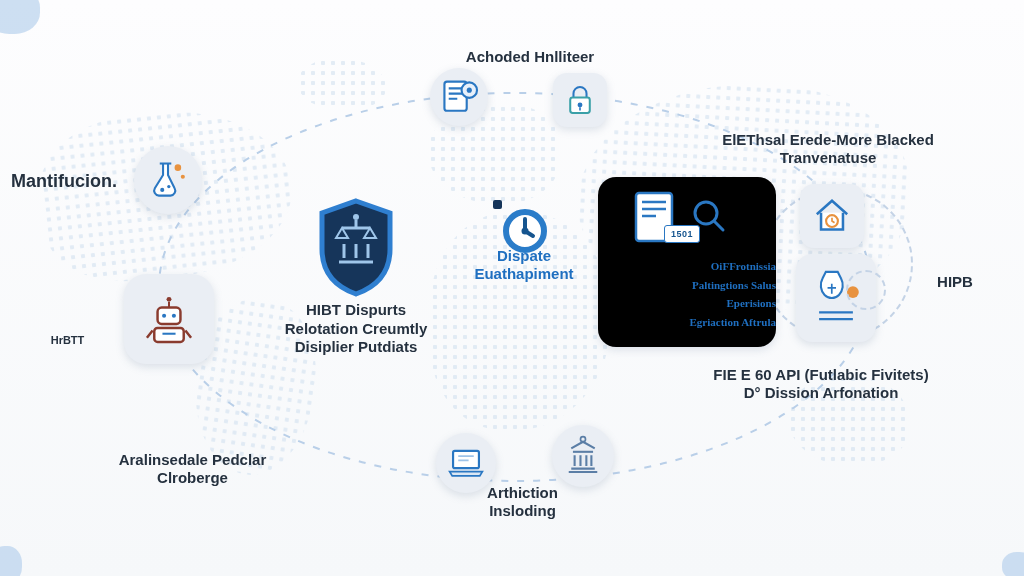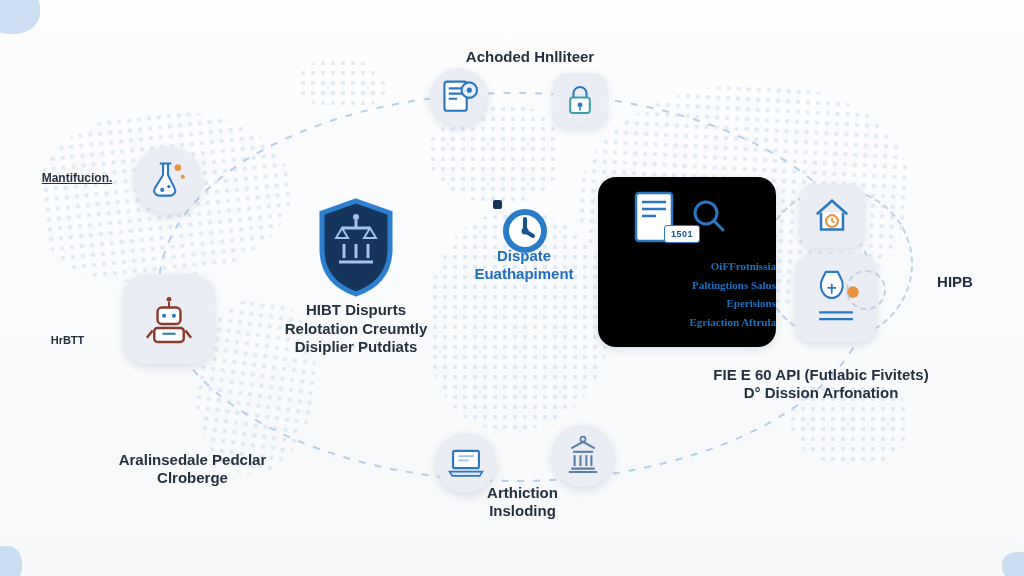--- a/index.html
+++ b/index.html
@@ -67,21 +67,21 @@
   }
   .dc-right{left:761px;top:188px;width:148px;height:148px;}
   .dc-mini{left:846px;top:270px;width:36px;height:36px;}
 
   
   .txt{position:absolute;font-weight:bold;text-align:center;}
   .dark{color:#25313f;}
   .blue{color:#1f6fc0;}
   .ln{display:block;}
   .t-top{left:400px;top:48px;width:260px;font-size:15px;}
-  .t-left{left:15px;top:171px;width:124px;font-size:12px;text-decoration:underline;}
+  .t-left{left:2px;top:171px;width:124px;font-size:18px;}
   .t-leftmid{left:20px;top:322px;width:95px;font-size:11px;margin-top:12px;}
   .t-center{left:240px;top:301px;width:232px;font-size:15px;line-height:18.5px;}
   .t-dispute{left:444px;top:247px;width:160px;font-size:15px;line-height:18px;text-align:center;}
   .t-panel{position:absolute;left:0;top:80px;width:100%;font-size:11px;line-height:18.5px;font-weight:bold;text-align:right;font-family:Liberation Serif, serif;}
   .t-right{left:918px;top:273px;width:74px;font-size:15px;}
   .t-topright{left:688px;top:131px;width:280px;font-size:15px;line-height:18px;}
   .t-midright{left:656px;top:366px;width:330px;font-size:15px;line-height:18px;}
   .t-bottomleft{left:90px;top:431px;width:205px;font-size:15px;line-height:18px;margin-top:20px;}
   .t-bottom{left:440px;top:484px;width:165px;font-size:15px;line-height:18px;}
 </style>
@@ -211,20 +211,24 @@
     <svg width="68" height="76" viewBox="0 0 80 90">
       <path d="M28 14h14l4 8a13 15 0 1 1-22 0z" fill="#fff" stroke="#2a77c2" stroke-width="2.5"></path>
       <path d="M35 28v12M30 33h10" stroke="#2a77c2" stroke-width="2" fill="none"></path>
       <circle cx="60" cy="38" r="7" fill="#e8923f"></circle>
       <path d="M20 62h40M20 70h40" stroke="#2a77c2" stroke-width="2.5"></path>
     </svg>
   </div>
   <div class="dash-circle dc-mini"></div>
   <div class="txt dark t-right">HIPB</div>
 
+  <div class="txt dark t-topright">
+    <span class="ln">ElEThsal Erede-More Blacked</span>
+    <span class="ln">Tranvenatuse</span>
+  </div>
   <div class="txt dark t-midright">
     <span class="ln">FIE E 60 API (Futlabic Fivitets)</span>
     <span class="ln">D° Dission Arfonation</span>
   </div>
 
   <div class="txt dark t-bottomleft">
     <span class="ln">Aralinsedale Pedclar</span>
     <span class="ln">Clroberge</span>
   </div>
 

